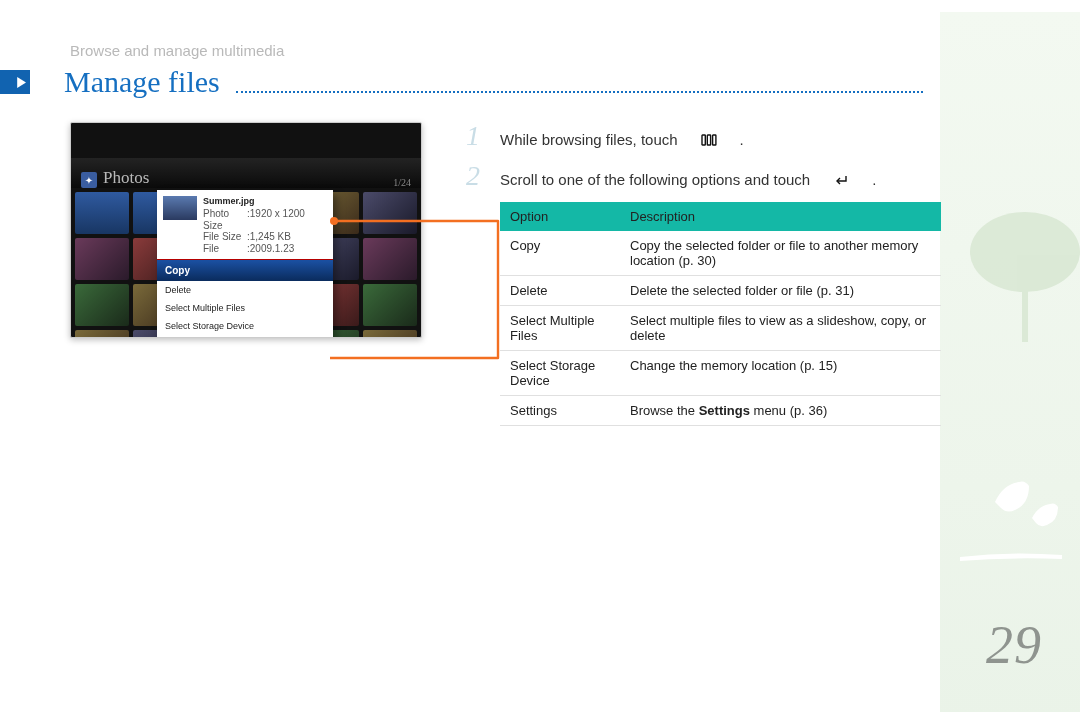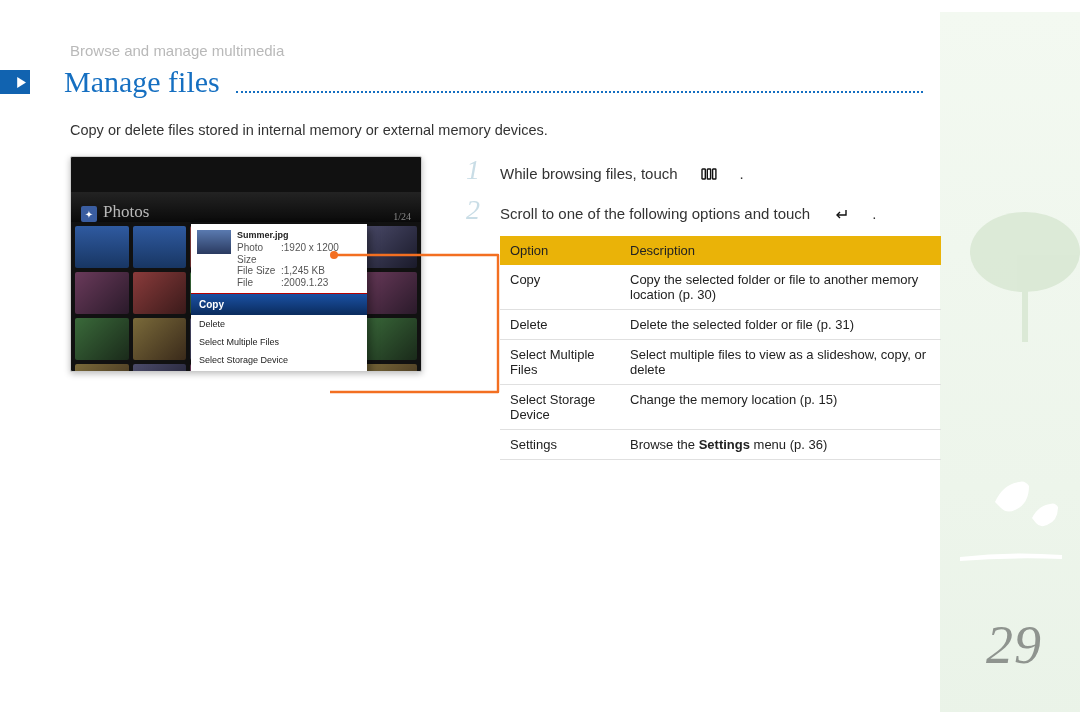--- a/index.html
+++ b/index.html
@@ -166,21 +166,20 @@
     position: absolute;
     left: 86px;
     top: 2px;
     width: 176px;
     background: #fff;
     color: #222;
     font-size: 9px;
     border-radius: 0;
     box-shadow: 4px 4px 8px rgba(0,0,0,0.4);
     z-index: 5;
-    margin-left: 34px;
   }
   .popup-info {
     padding: 6px 6px 5px 6px;
     border-bottom: 1px solid #b50000;
     display: flex;
     gap: 6px;
   }
   .popup-thumb {
     width: 34px;
     height: 24px;
@@ -247,21 +246,21 @@
   .inline-icon svg { width: 16px; height: 12px; stroke: #111; stroke-width: 1.4; fill: none; }
   table.opts {
     width: 100%;
     border-collapse: collapse;
     font-size: 13px;
     margin-top: 4px;
     margin-left: 34px;
     max-width: 490px;
   }
   table.opts th {
-    background: #eab308;
+    background: #14b8a6;
     text-align: left;
     font-weight: normal;
     padding: 7px 10px;
     border: none;
   }
   table.opts th:first-child { width: 120px; }
   table.opts td {
     padding: 7px 10px;
     border-bottom: 1px solid #e0e0e0;
     vertical-align: top;
@@ -295,21 +294,20 @@
   <div class="title-row">
     <div class="title-chip">
       <svg viewBox="0 0 10 10">
           <path d="M2 0 L10 5 L2 10 Z"></path>
         </svg>
     </div>
     <h1 class="title">Manage files</h1>
     <div class="title-dots"></div>
   </div>
 
-  <p class="intro">Copy or delete files stored in internal memory or external memory devices.</p>
 
   <div class="columns">
 
     <div class="screenshot-wrap">
       <div class="screenshot">
         <div class="scr-header">
           <span class="scr-icon"></span>
           <span class="scr-title">Photos</span>
           <span class="scr-header-right">1/24</span>
         </div>

